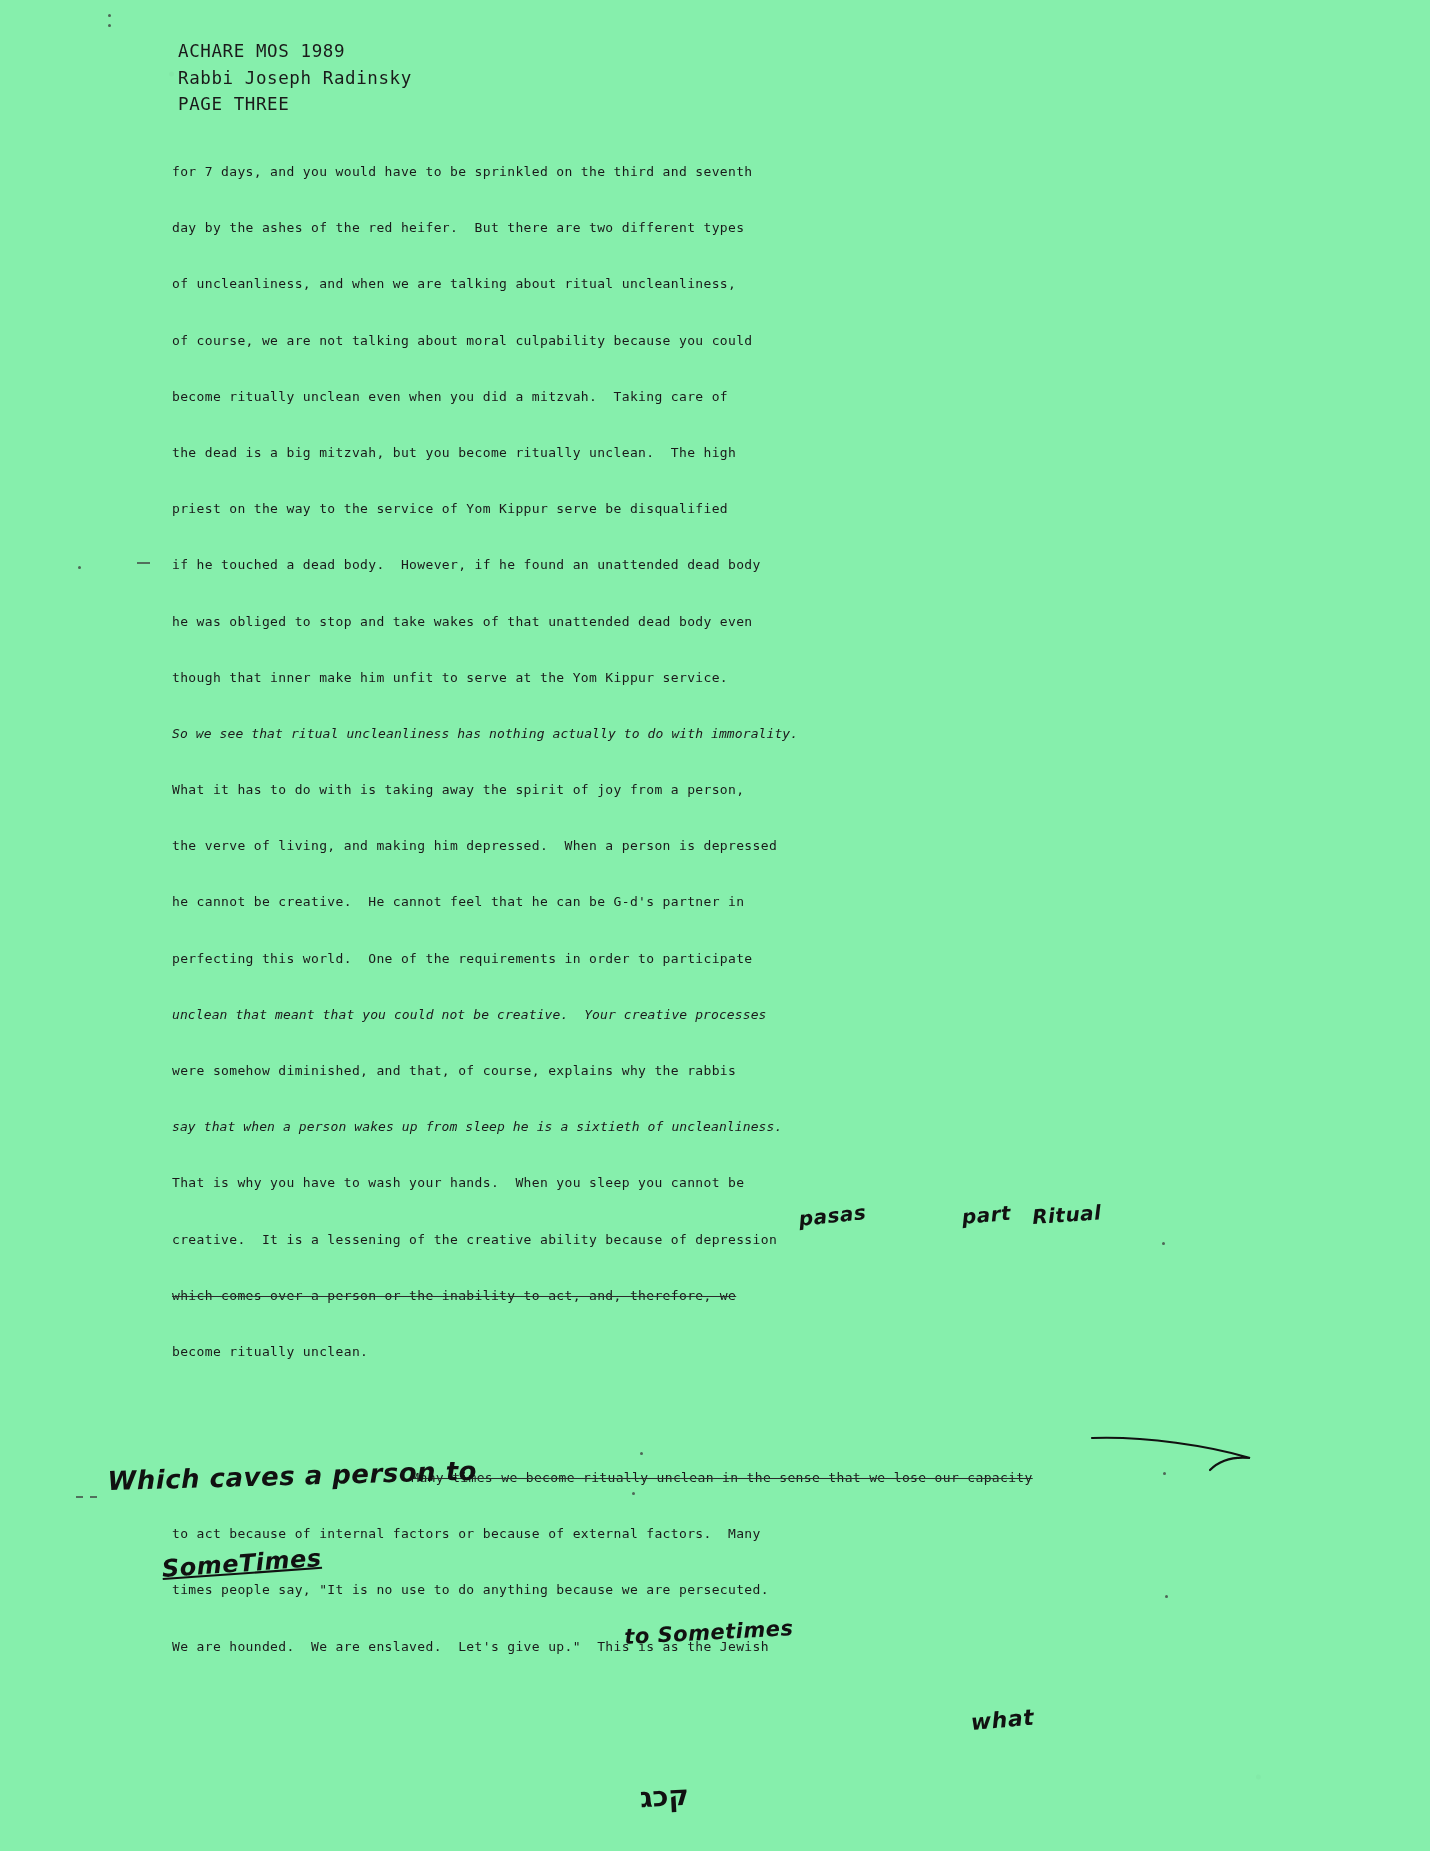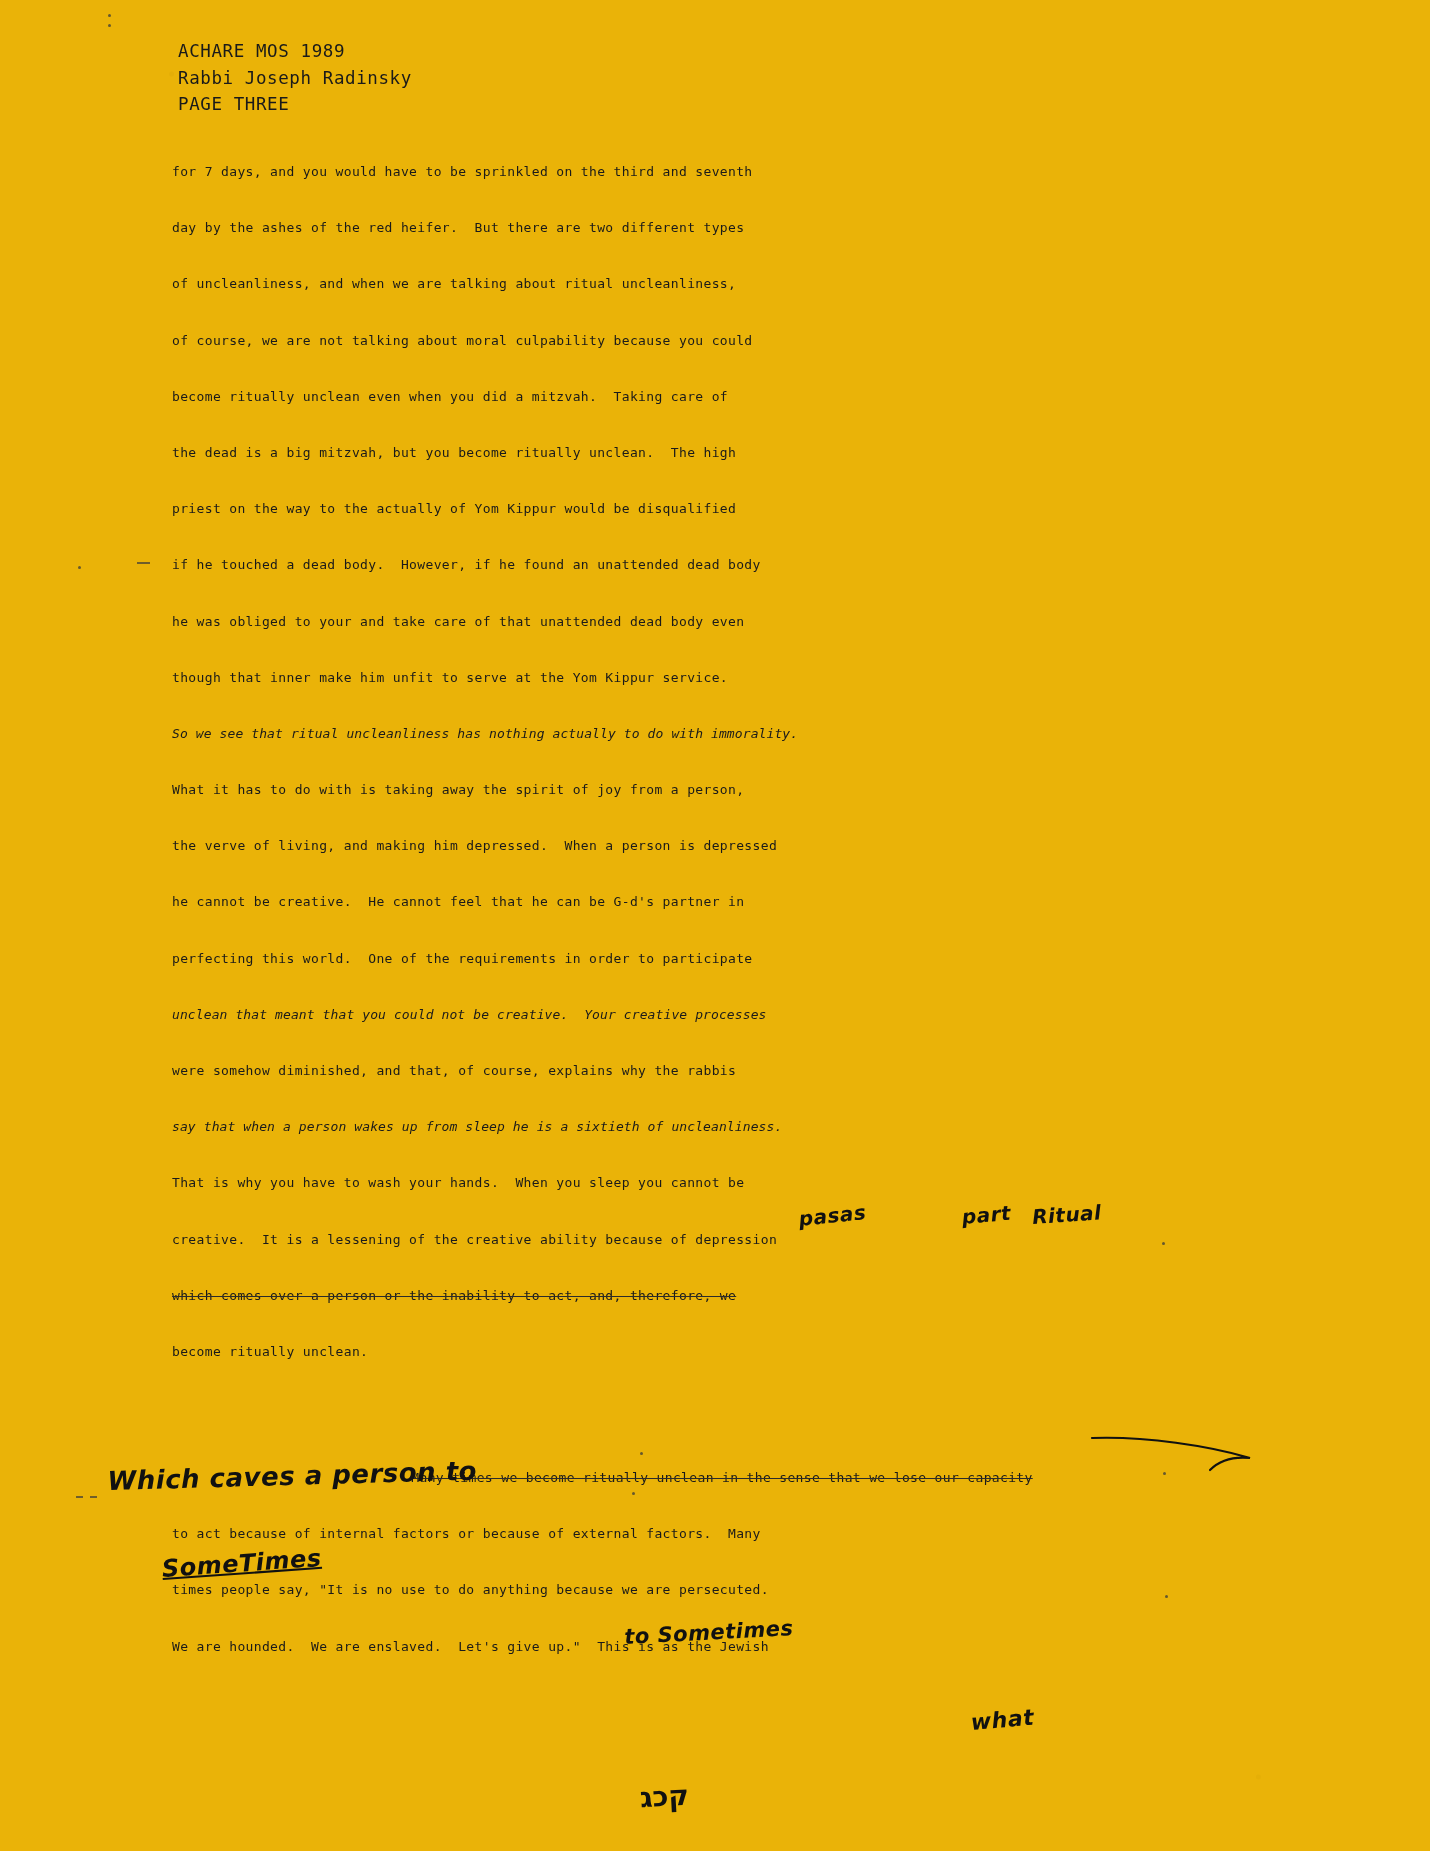--- a/index.html
+++ b/index.html
@@ -13,21 +13,21 @@
     position: relative;
     font-family: "DejaVu Sans Mono", monospace;
     color: #1a1a1a;
     overflow: hidden;
   }
 
   
   .page {
     position: absolute;
     inset: 0;
-    background: #eab308;
+    background: #86efac;
   }
   .scan-noise {
     position: absolute;
     inset: 0;
     pointer-events: none;
     opacity: .5;
     background:
       radial-gradient(circle at 12% 4%, rgba(0,0,0,.05) 0 2px, transparent 3px),
       radial-gradient(circle at 88% 96%, rgba(0,0,0,.04) 0 2px, transparent 3px);
   }
@@ -160,23 +160,23 @@
     <div>PAGE THREE</div>
   </div>
 
   <div class="body-text">
     <span class="line">for 7 days, and you would have to be sprinkled on the third and seventh</span>
     <span class="line">day by the ashes of the red heifer.  But there are two different types</span>
     <span class="line">of uncleanliness, and when we are talking about ritual uncleanliness,</span>
     <span class="line">of course, we are not talking about moral culpability because you could</span>
     <span class="line">become ritually unclean even when you did a mitzvah.  Taking care of</span>
     <span class="line">the dead is a big mitzvah, but you become ritually unclean.  The high</span>
-    <span class="line">priest on the way to the actually of Yom Kippur would be disqualified</span>
+    <span class="line">priest on the way to the service of Yom Kippur serve be disqualified</span>
     <span class="line">if he touched a dead body.  However, if he found an unattended dead body</span>
-    <span class="line">he was obliged to your and take care of that unattended dead body even</span>
+    <span class="line">he was obliged to stop and take wakes of that unattended dead body even</span>
     <span class="line">though that inner make him unfit to serve at the Yom Kippur service.</span>
     <span class="line tight">So we see that ritual uncleanliness has nothing actually to do with immorality.</span>
     <span class="line">What it has to do with is taking away the spirit of joy from a person,</span>
     <span class="line">the verve of living, and making him depressed.  When a person is depressed</span>
     <span class="line">he cannot be creative.  He cannot feel that he can be G-d's partner in</span>
     <span class="line">perfecting this world.  One of the requirements in order to participate</span>
     <span class="line tight">unclean that meant that you could not be creative.  Your creative processes</span>
     <span class="line">were somehow diminished, and that, of course, explains why the rabbis</span>
     <span class="line tight">say that when a person wakes up from sleep he is a sixtieth of uncleanliness.</span>
     <span class="line">That is why you have to wash your hands.  When you sleep you cannot be</span>

